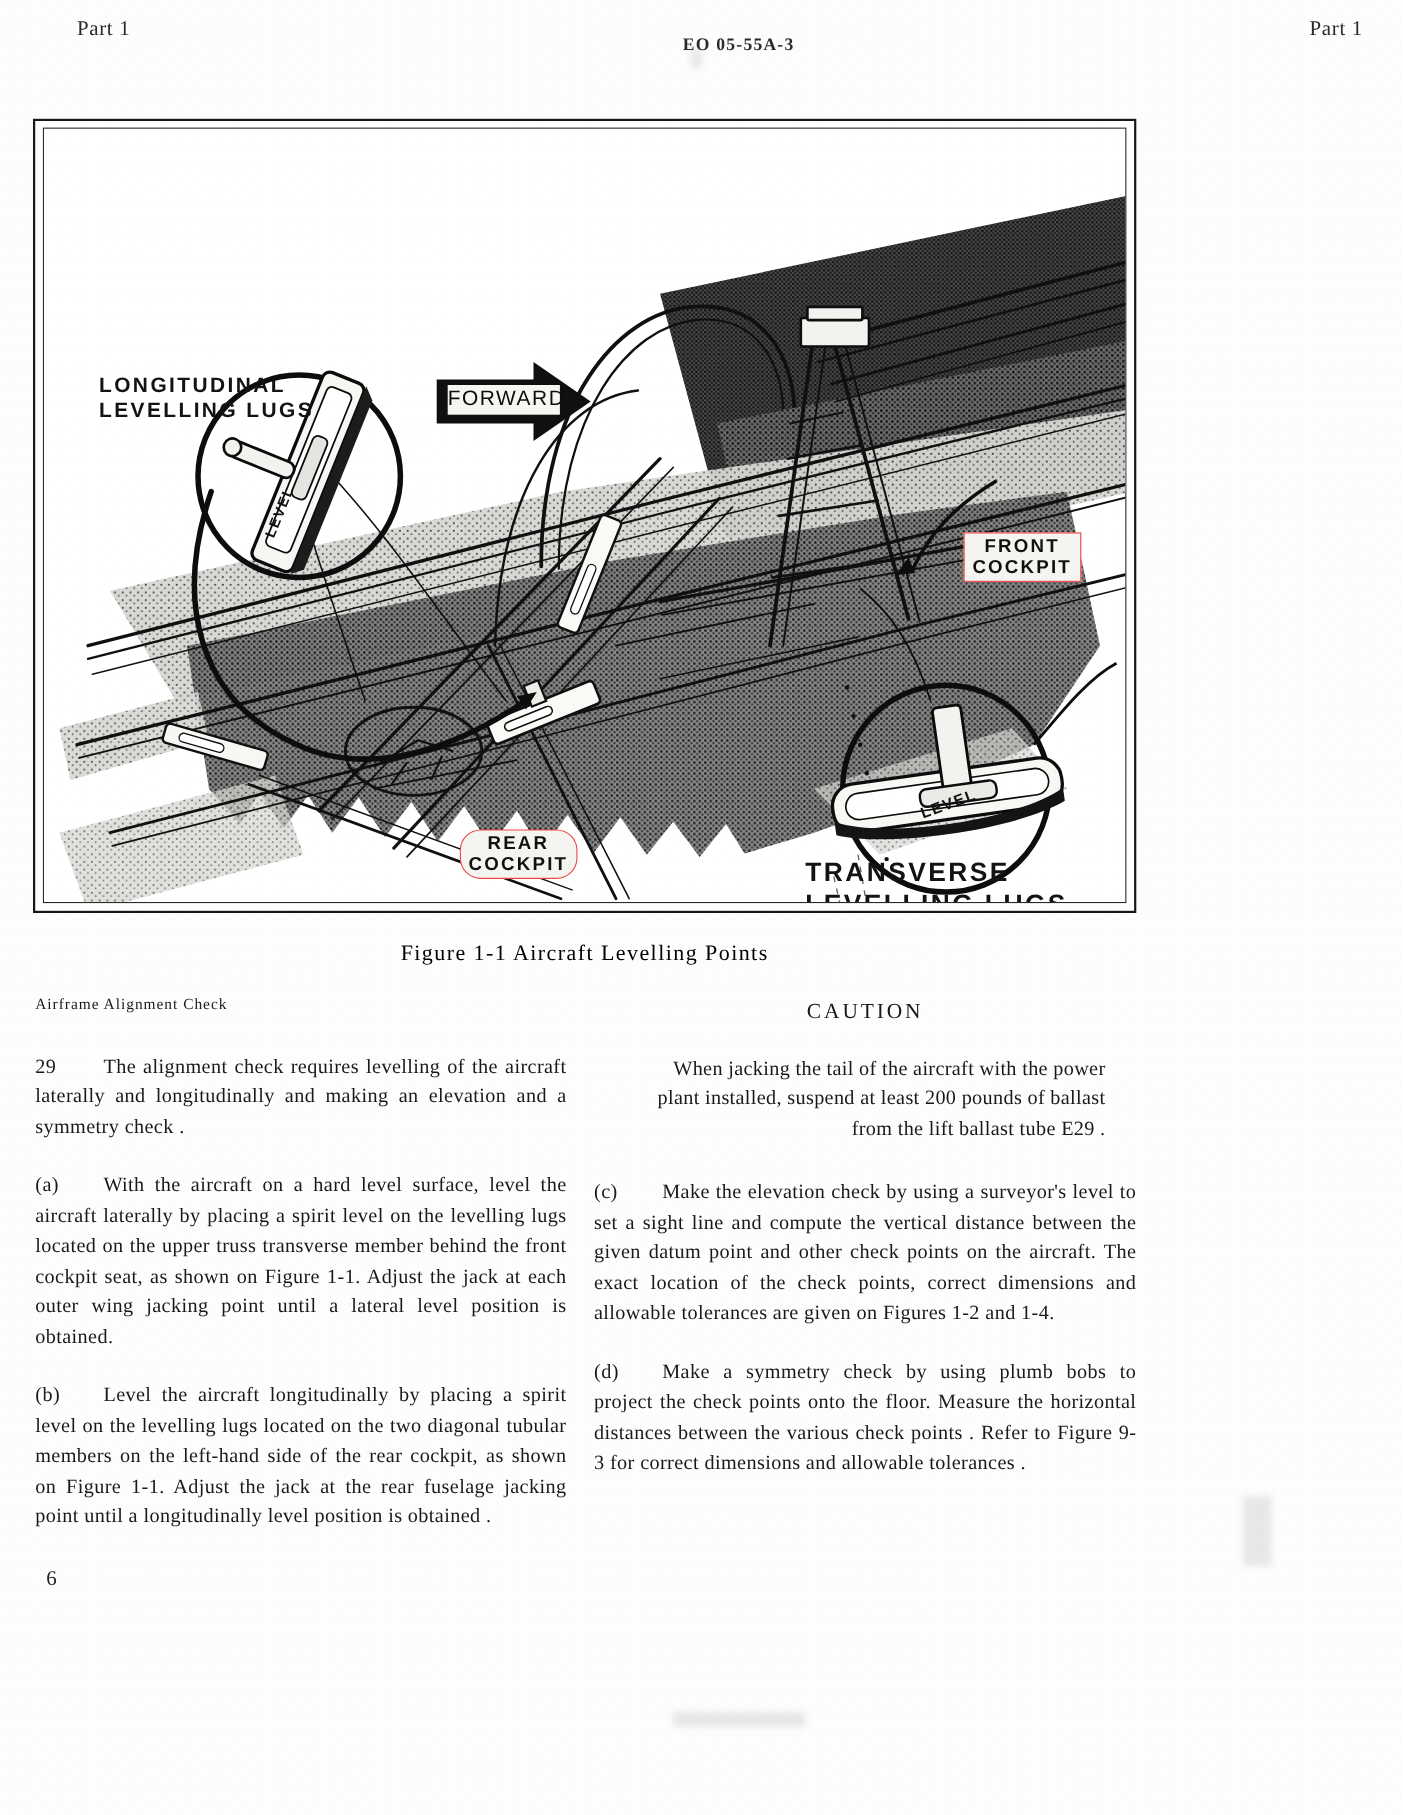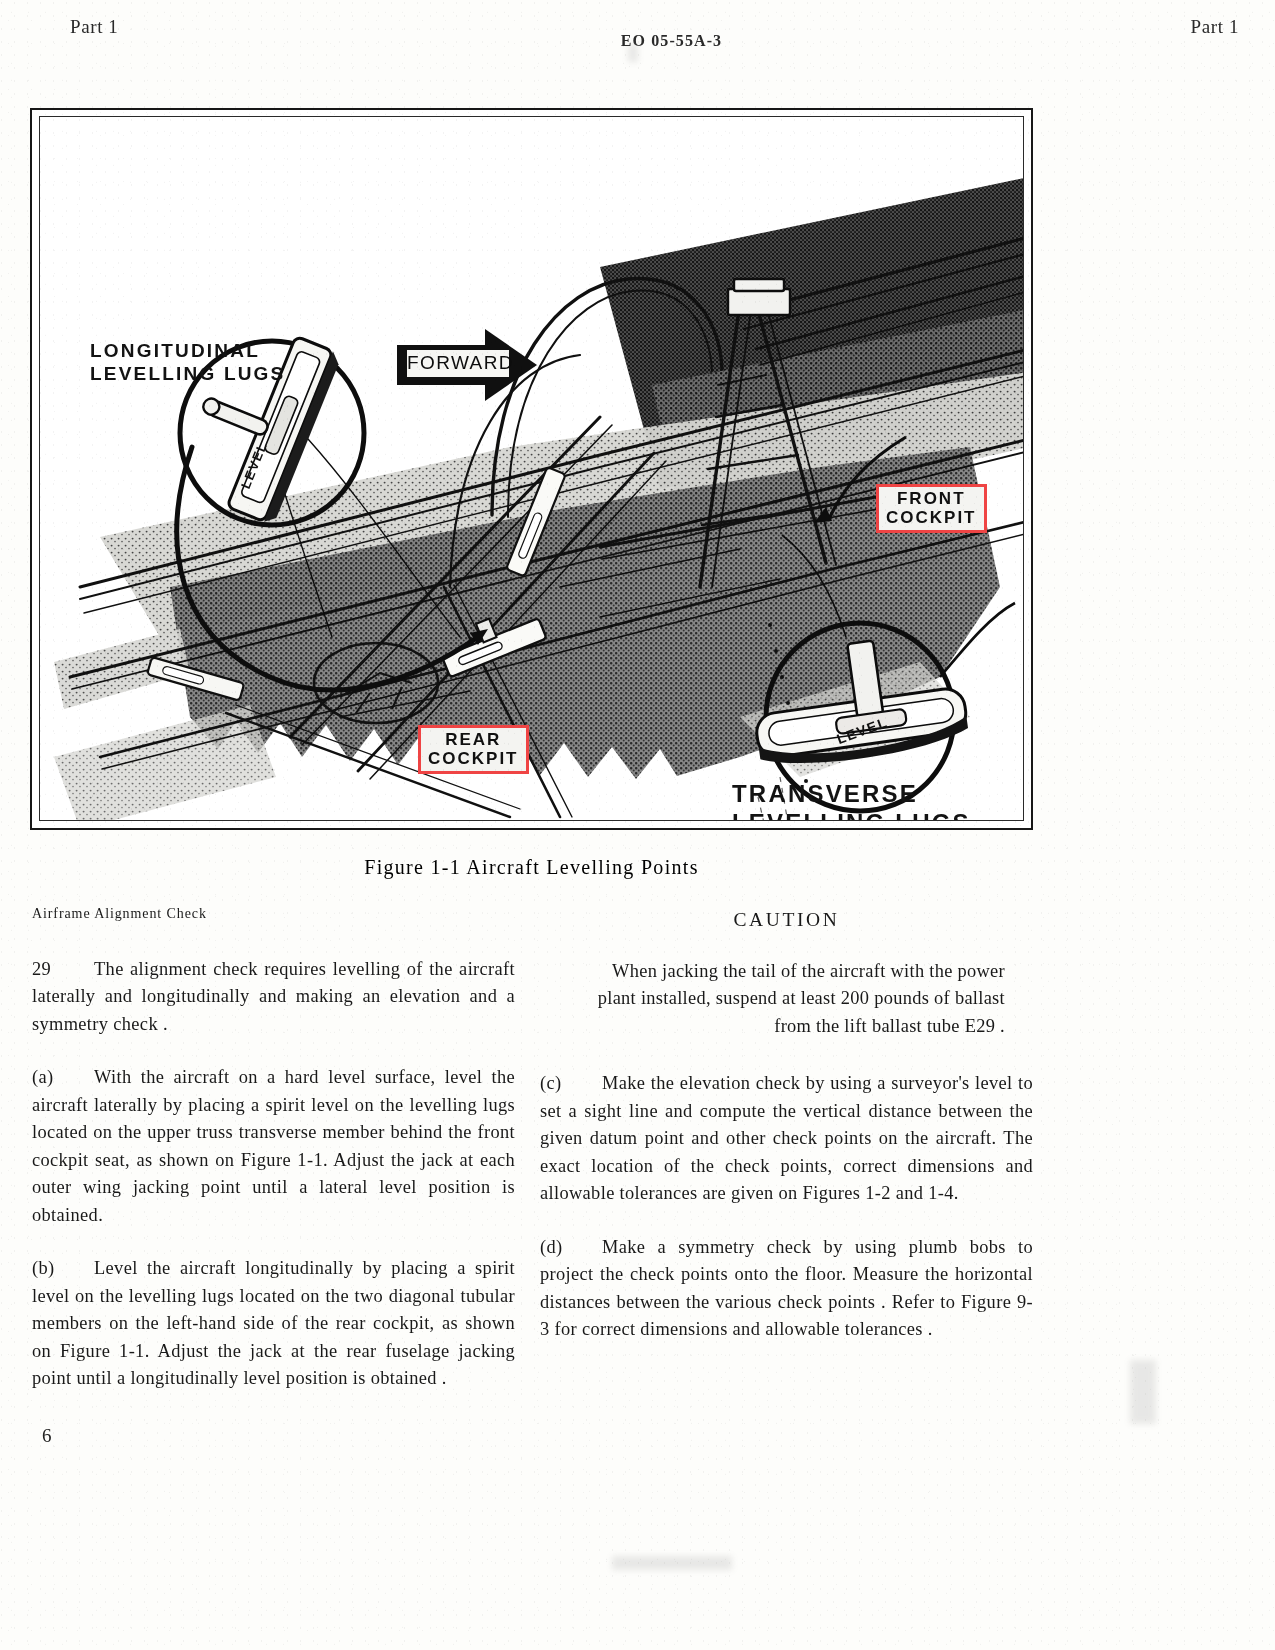--- a/index.html
+++ b/index.html
@@ -94,21 +94,21 @@
     font-family: "Liberation Sans", sans-serif;
     font-weight: 700;
     letter-spacing: 2.2px;
     color: #131313;
     line-height: 1.22;
     white-space: pre;
   }
   .boxed-label {
     position: absolute;
     background: #f4f4f1;
-    border: 3px solid #ef4444;
+    border: 1px solid #ef4444;
     padding: 2px 7px 3px 7px;
     font-family: "Liberation Sans", sans-serif;
     font-weight: 700;
     font-size: 17px;
     letter-spacing: 2px;
     color: #111;
     text-align: center;
     line-height: 1.12;
     white-space: pre;
   }
@@ -432,21 +432,21 @@
 
         <div class="fig-label" style="left:50px; top:222px; font-size:19px;">LONGITUDINAL
 LEVELLING LUGS</div>
 
         <div class="fig-label" style="left:692px; top:662px; font-size:24px;">TRANSVERSE
 LEVELLING LUGS</div>
 
         <div class="boxed-label" style="left:836px; top:367px;">FRONT
 COCKPIT</div>
 
-        <div class="boxed-label" style="left:378px; top:608px;">REAR
+        <div class="boxed-label" style="left:378px; top:637px;border-radius:19px;">REAR
 COCKPIT</div>
 
       </div>
     </div>
   </div>
 
   <div class="fig-caption">Figure 1-1  Aircraft Levelling Points</div>
 
   <div class="col col-left">
 

